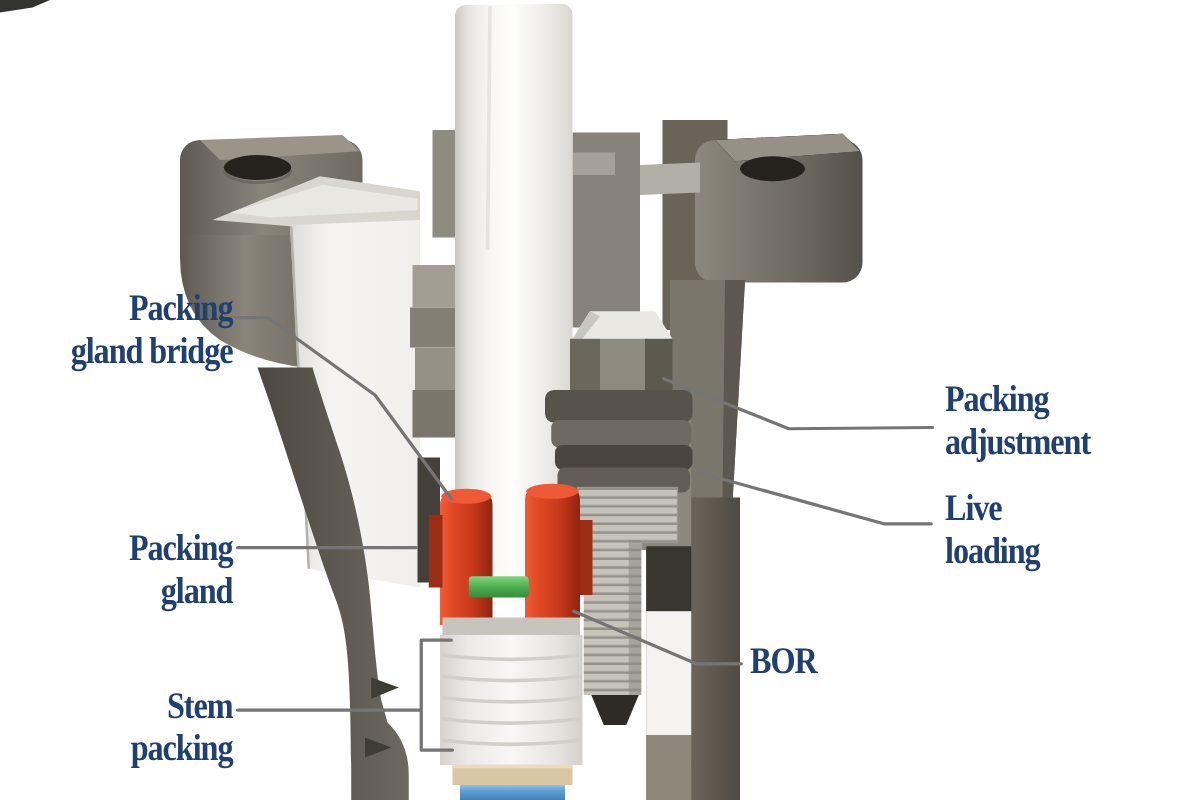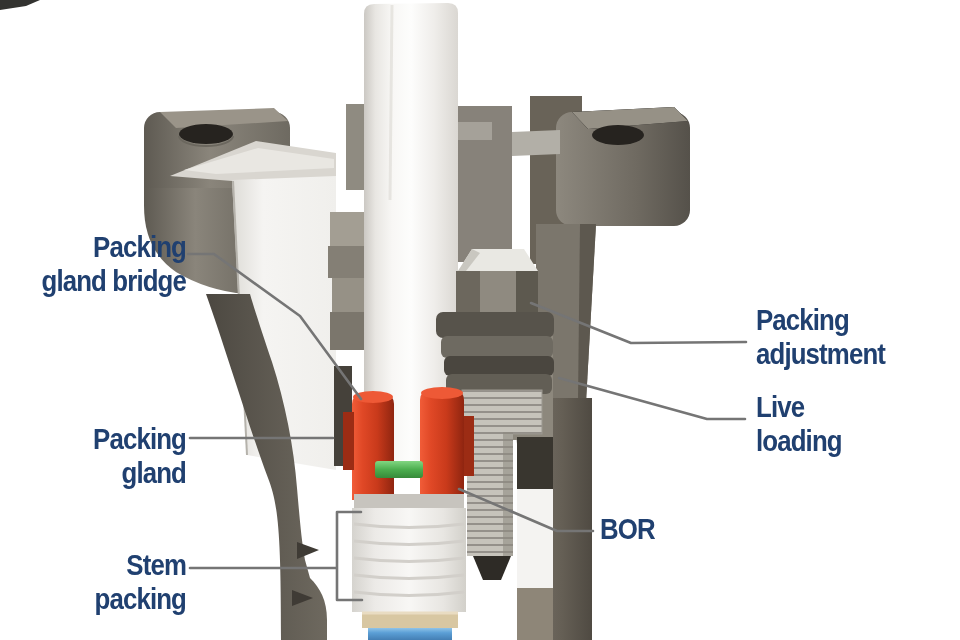--- a/index.html
+++ b/index.html
@@ -1,18 +1,18 @@
 <!DOCTYPE html>
 <html><head>
 <meta charset="utf-8">
 <style>
   html,body{margin:0;padding:0;background:#ffffff;}
   .stage{
     position:relative;width:960px;height:640px;overflow:hidden;
-    background:#fdba74;font-family:Liberation Sans, sans-serif;
+    background:#fdba74;font-family:Liberation Serif, serif;
   }
   .art{position:absolute;left:0;top:0;}
   .callout{
     position:absolute;font-weight:bold;font-size:30px;line-height:34px;
     color:#204070;letter-spacing:-1px;white-space:nowrap;
   }
   .callout.left{width:186px;text-align:right;transform:scaleX(.86);transform-origin:100% 0;}
   .callout.right{text-align:left;transform:scaleX(.86);transform-origin:0 0;}
 </style>
 </head>

